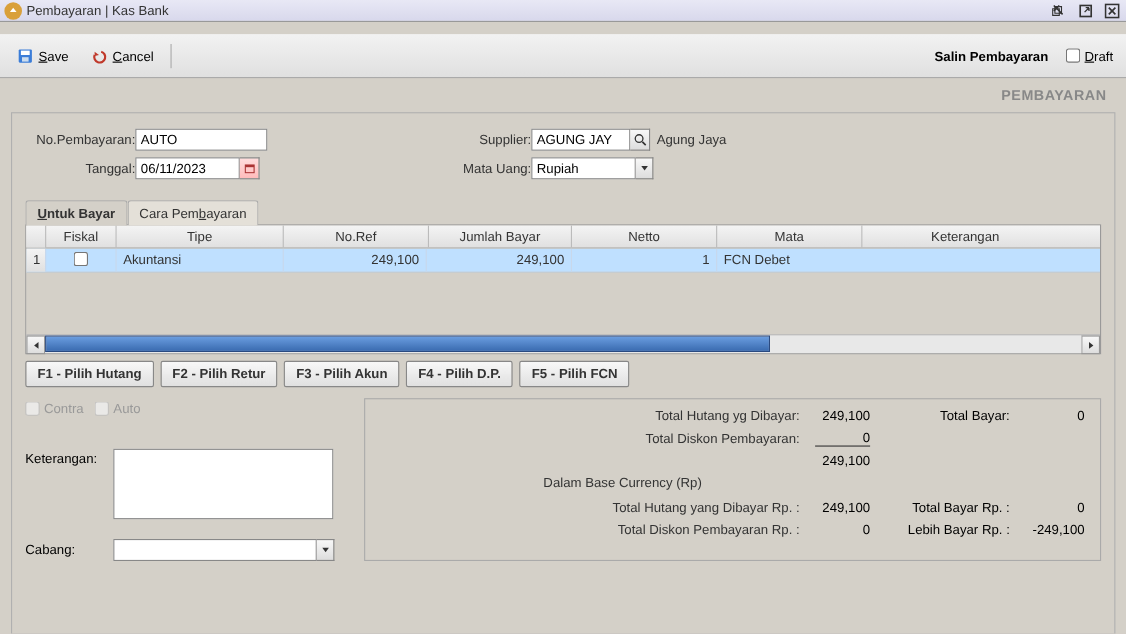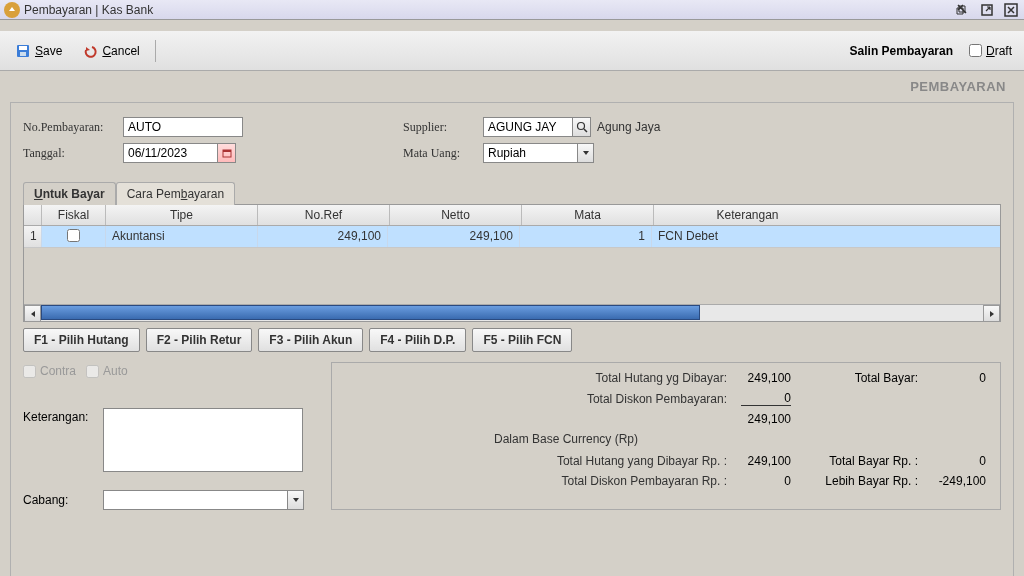--- a/index.html
+++ b/index.html
@@ -25,21 +25,21 @@
 
 
 .content { padding: 8px 10px; position: relative; height: calc(576px - 20px - 28px); }
 .module-title { text-align: right; color: #888; font-weight: bold; font-size: 13px; letter-spacing: 0.5px; margin-bottom: 8px; padding-right: 8px; }
 .content-box { border: 1px solid #b0b0b0; background: #d4d0c8; padding: 14px 12px 12px 12px; height: 475px; }
 
 
 .form-area { display: flex; gap: 30px; margin-bottom: 12px; }
 .form-col { }
 .form-row { display: flex; align-items: center; margin-bottom: 6px; }
-.form-row label { width: 100px; text-align: left; padding-right: 0; color: #333; font-family: Liberation Serif, serif; }
+.form-row label { width: 100px; text-align: right; padding-right: 0; color: #333; }
 .form-row .wide-label { width: 80px; }
 input[type=text] { border: 1px solid #888; padding: 2px 4px; height: 20px; background: #fff; font-size: 12px; }
 .date-wrap { display: flex; align-items: center; }
 .date-btn { width: 18px; height: 20px; border: 1px solid #888; background: linear-gradient(#fdd, #fbb); display: flex; align-items: center; justify-content: center; cursor: pointer; border-left: none; }
 .combo { display: flex; align-items: center; }
 .combo input { }
 .combo-btn { width: 16px; height: 20px; border: 1px solid #888; border-left: none; background: linear-gradient(#f8f8f8,#ddd); display: flex; align-items: center; justify-content: center; cursor: pointer; }
 .lookup-btn { width: 18px; height: 20px; border: 1px solid #888; background: linear-gradient(#f8f8f8,#ddd); margin-left: 0; display: flex; align-items: center; justify-content: center; cursor: pointer; border-left: none; }
 .supplier-name { margin-left: 6px; color: #333; }
 
@@ -211,20 +211,21 @@
       <div class="tab active"><u>U</u>ntuk Bayar</div>
       <div class="tab">Cara Pem<u>b</u>ayaran</div>
     </div>
 
     <div class="grid-wrap">
       <div class="grid-header">
         <div class="hcell rownum"></div>
         <div class="hcell col-fiskal">Fiskal</div>
         <div class="hcell col-tipe">Tipe</div>
         <div class="hcell col-ref">No.Ref</div>
+        <div class="hcell col-jumlah">Jumlah Bayar</div>
         <div class="hcell col-netto">Netto</div>
         <div class="hcell col-kurs">Mata</div>
         <div class="hcell col-ket" style="border-right:none">Keterangan</div>
       </div>
       <div class="grid-body">
         <div class="grid-row">
           <div class="cell rownum">1</div>
           <div class="cell col-fiskal"><input type="checkbox" style=""></div>
           <div class="cell col-tipe">Akuntansi</div>
           <div class="cell col-jumlah">249,100</div>

